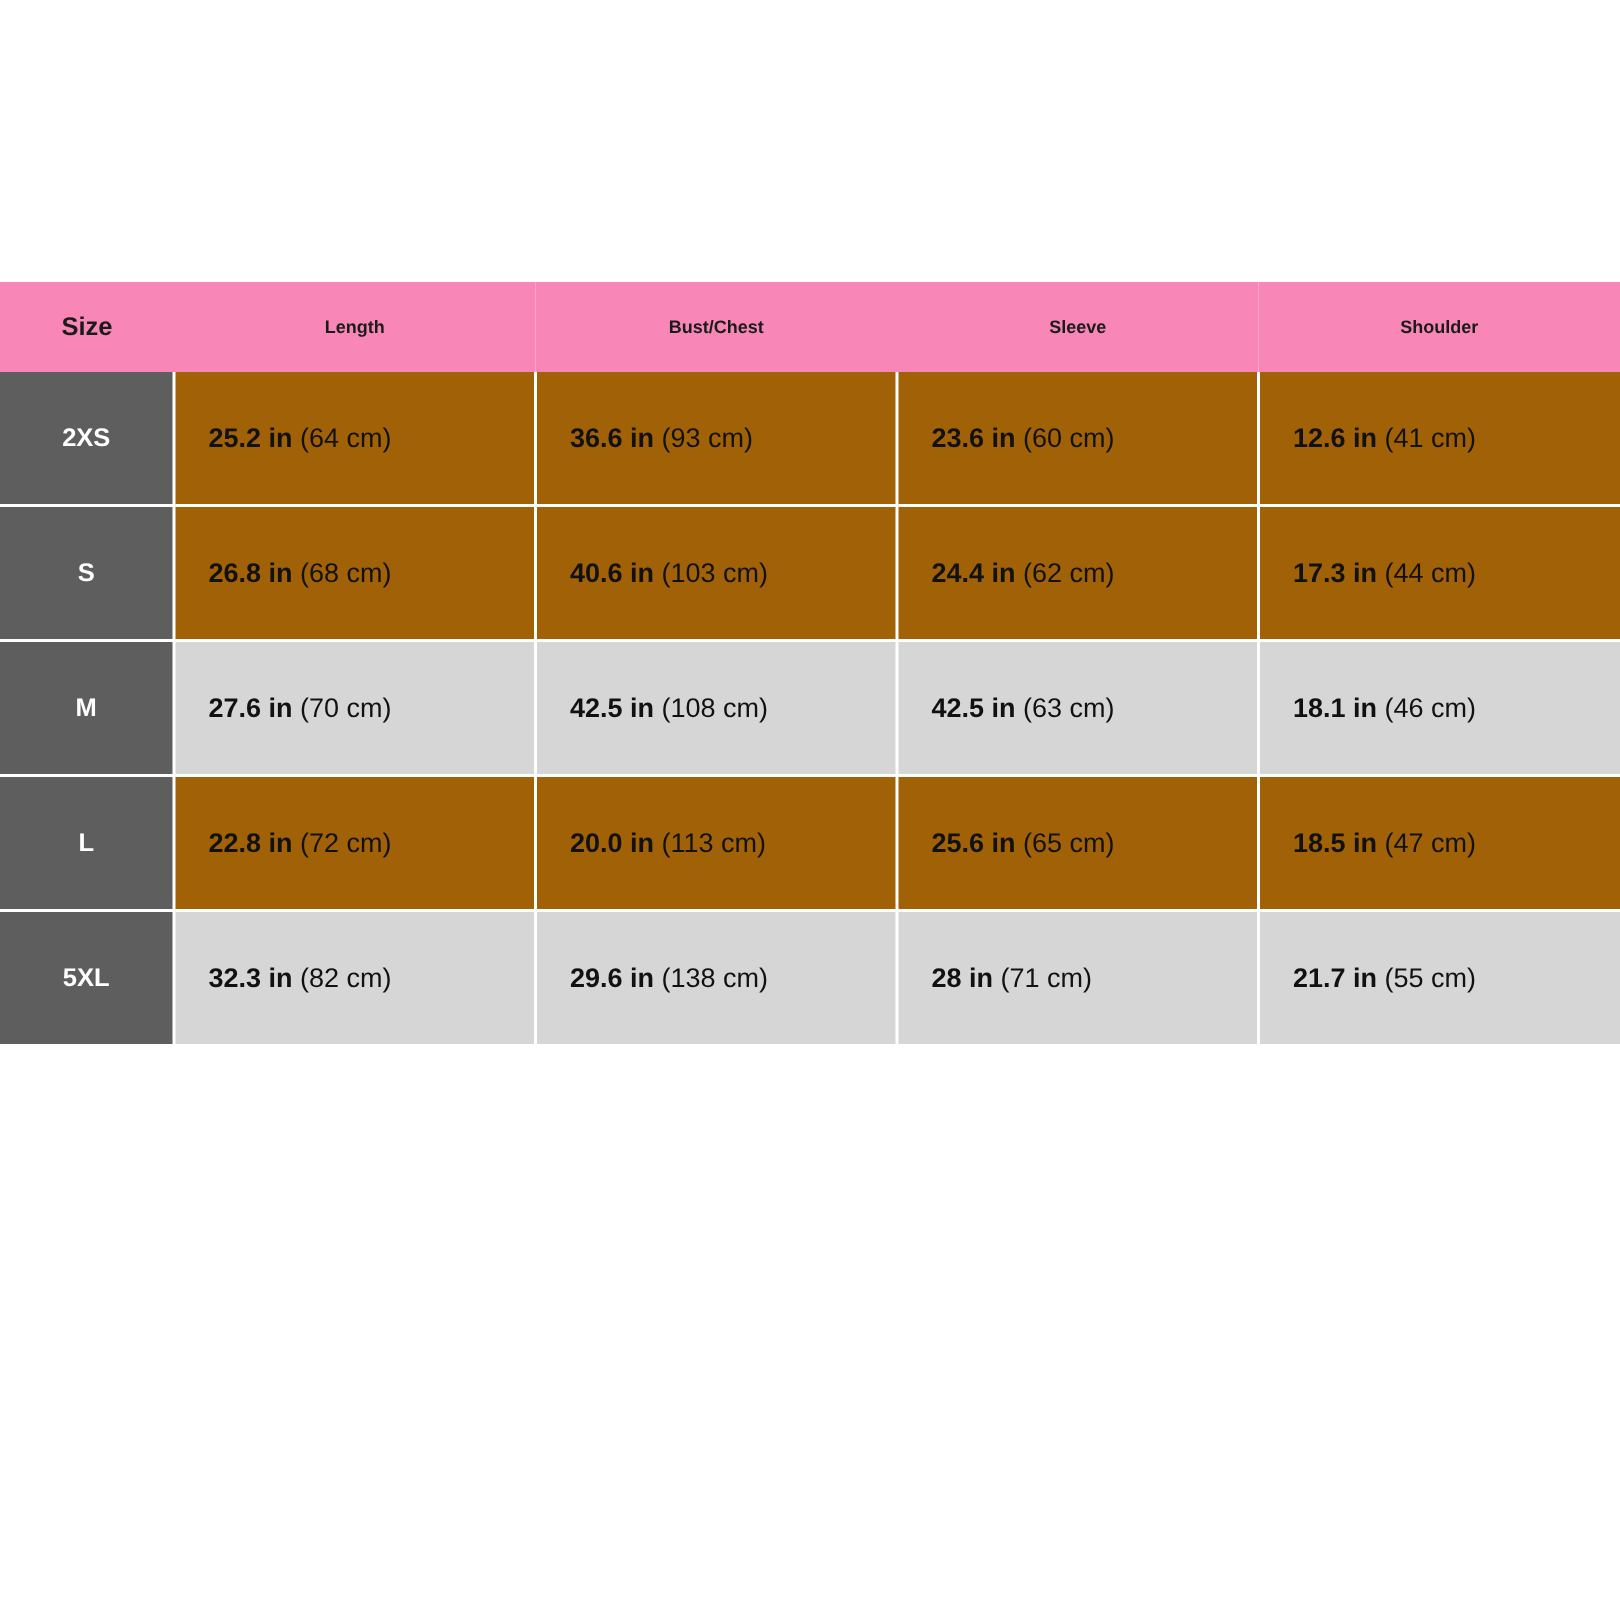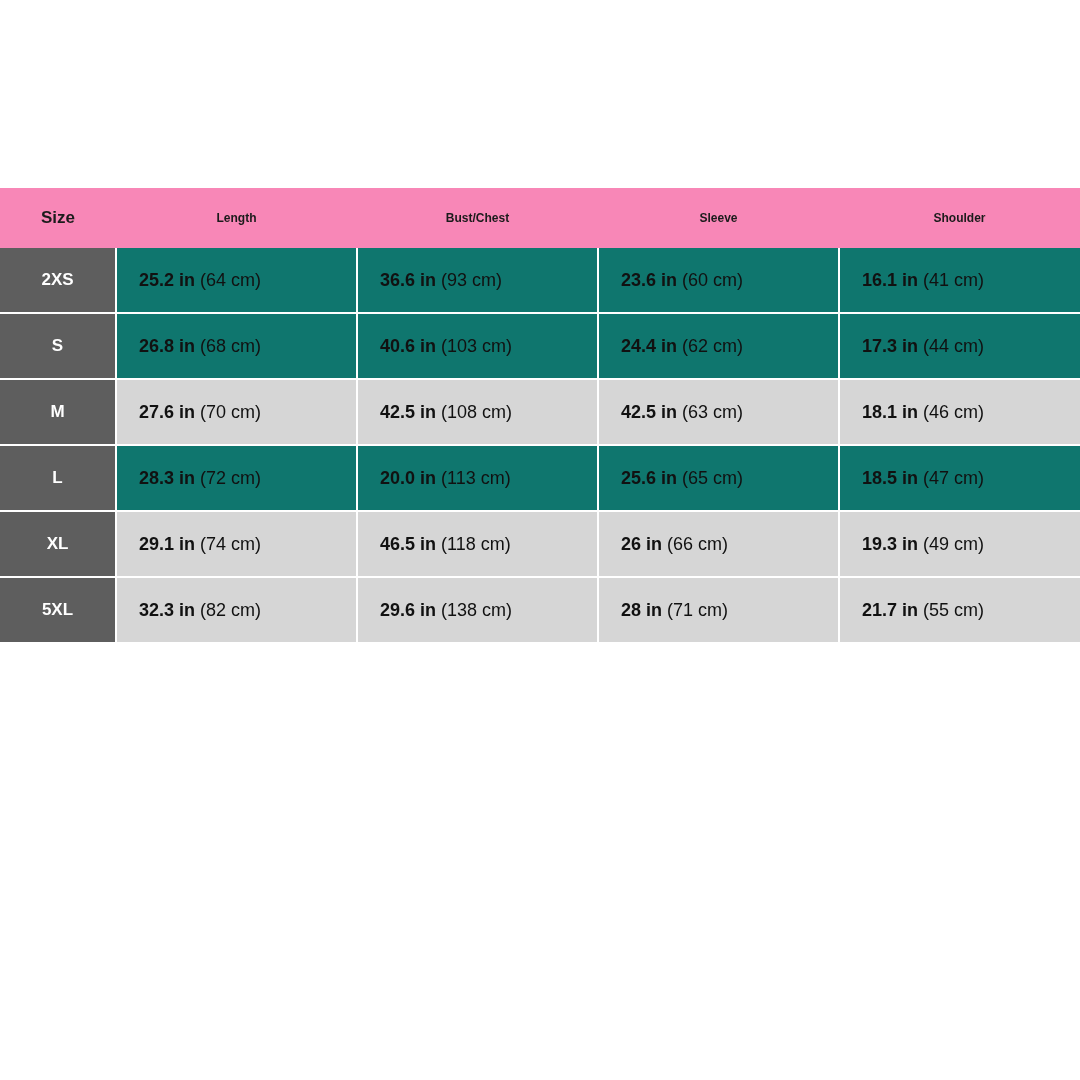--- a/index.html
+++ b/index.html
@@ -51,37 +51,37 @@
   thead th.size-head {
     font-size: 17px;
   }
 
   tbody th.size-cell {
     background: #5e5e5e;
     color: #ffffff;
     font-size: 17px;
     font-weight: bold;
     height: 64px;
-    padding: 0;
+    padding: 12px;
     border-right: 2px solid #ffffff;
     border-bottom: 2px solid #ffffff;
   }
   tbody tr:last-child th.size-cell {
     border-bottom: none;
   }
 
   tbody td {
     font-size: 18px;
     color: #111111;
     height: 64px;
     padding: 0 0 0 22px;
     vertical-align: middle;
     border-right: 2px solid #ffffff;
     border-bottom: 2px solid #ffffff;
-    background: #0f766e;
+    background: #a16207;
   }
   tbody td:last-child {
     border-right: none;
   }
   tbody tr:last-child td {
     border-bottom: none;
   }
   tbody tr.alt td {
     background: #d6d6d6;
   }
@@ -113,49 +113,42 @@
           <th>Sleeve</th>
           <th>Shoulder</th>
         </tr>
       </thead>
       <tbody>
         <tr>
           <th class="size-cell">2XS</th>
           <td><span class="in">25.2 in</span> <span class="cm">(64 cm)</span></td>
           <td><span class="in">36.6 in</span> <span class="cm">(93 cm)</span></td>
           <td><span class="in">23.6 in</span> <span class="cm">(60 cm)</span></td>
-          <td><span class="in">16.1 in</span> <span class="cm">(41 cm)</span></td>
+          <td><span class="in">12.6 in</span> <span class="cm">(41 cm)</span></td>
         </tr>
         <tr>
           <th class="size-cell">S</th>
           <td><span class="in">26.8 in</span> <span class="cm">(68 cm)</span></td>
           <td><span class="in">40.6 in</span> <span class="cm">(103 cm)</span></td>
           <td><span class="in">24.4 in</span> <span class="cm">(62 cm)</span></td>
           <td><span class="in">17.3 in</span> <span class="cm">(44 cm)</span></td>
         </tr>
         <tr class="alt">
           <th class="size-cell">M</th>
           <td><span class="in">27.6 in</span> <span class="cm">(70 cm)</span></td>
           <td><span class="in">42.5 in</span> <span class="cm">(108 cm)</span></td>
           <td><span class="in">42.5 in</span> <span class="cm">(63 cm)</span></td>
           <td><span class="in">18.1 in</span> <span class="cm">(46 cm)</span></td>
         </tr>
         <tr>
           <th class="size-cell">L</th>
-          <td><span class="in">28.3 in</span> <span class="cm">(72 cm)</span></td>
+          <td><span class="in">22.8 in</span> <span class="cm">(72 cm)</span></td>
           <td><span class="in">20.0 in</span> <span class="cm">(113 cm)</span></td>
           <td><span class="in">25.6 in</span> <span class="cm">(65 cm)</span></td>
           <td><span class="in">18.5 in</span> <span class="cm">(47 cm)</span></td>
-        </tr>
-        <tr class="alt">
-          <th class="size-cell">XL</th>
-          <td><span class="in">29.1 in</span> <span class="cm">(74 cm)</span></td>
-          <td><span class="in">46.5 in</span> <span class="cm">(118 cm)</span></td>
-          <td><span class="in">26 in</span> <span class="cm">(66 cm)</span></td>
-          <td><span class="in">19.3 in</span> <span class="cm">(49 cm)</span></td>
         </tr>
         <tr class="alt">
           <th class="size-cell">5XL</th>
           <td><span class="in">32.3 in</span> <span class="cm">(82 cm)</span></td>
           <td><span class="in">29.6 in</span> <span class="cm">(138 cm)</span></td>
           <td><span class="in">28 in</span> <span class="cm">(71 cm)</span></td>
           <td><span class="in">21.7 in</span> <span class="cm">(55 cm)</span></td>
         </tr>
       </tbody>
     </table>

